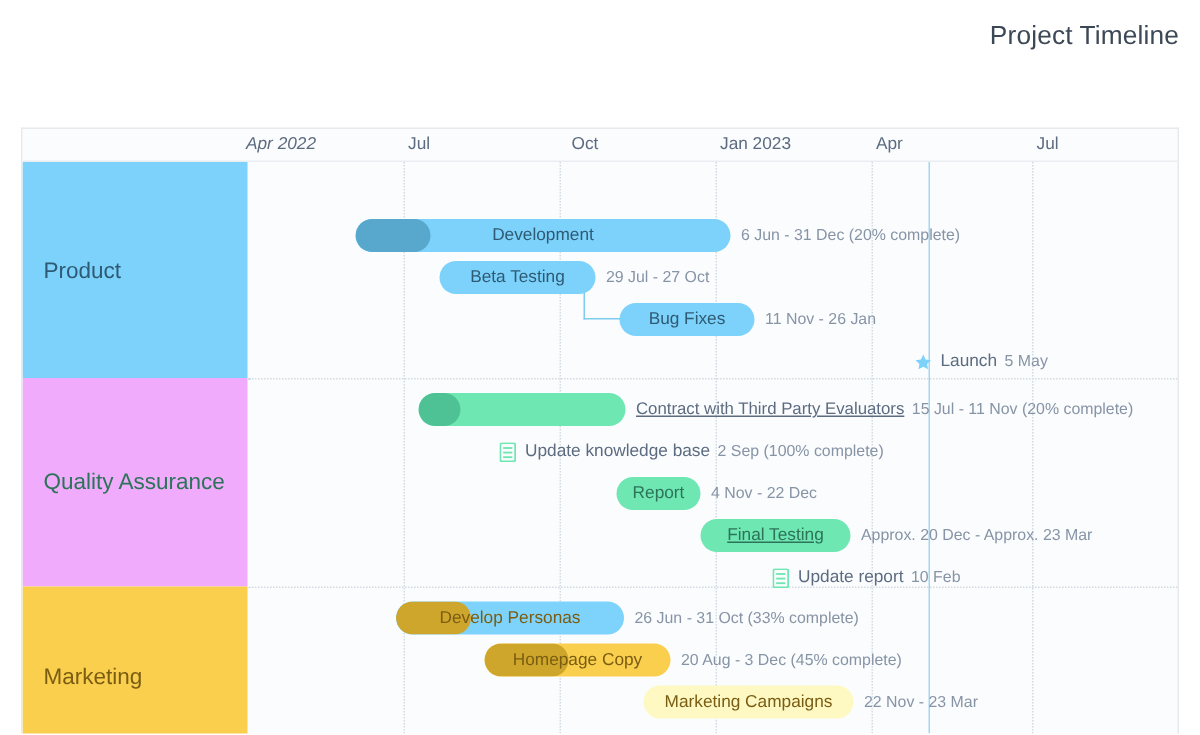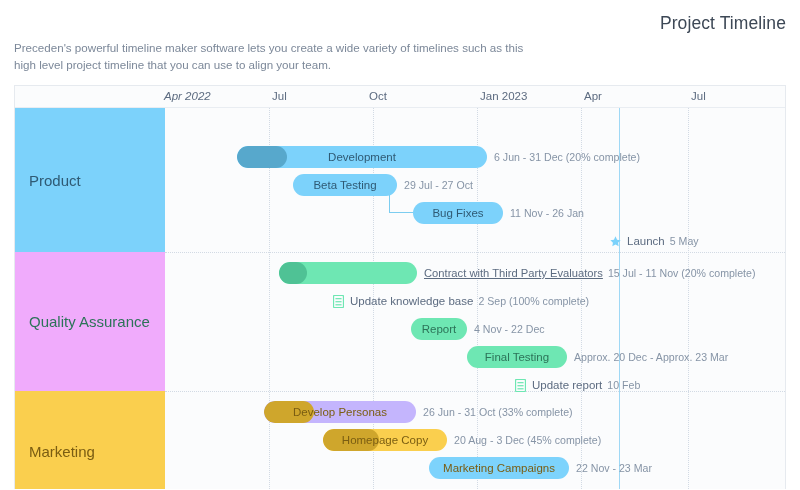--- a/index.html
+++ b/index.html
@@ -101,21 +101,20 @@
     border-bottom: 1.6px solid #7ccdf0;
   }
 </style>
 </head>
 <body>
 
 <div id="app">
 
   <div class="page-head">
     <div class="page-title">Project Timeline</div>
-    <div class="page-sub">Preceden's powerful timeline maker software lets you create a wide variety of timelines such as this high level project timeline that you can use to align your team.</div>
   </div>
 
   <div class="chart">
     <div id="gridlayer">
         <div class="gridline" style="left: 146px;"></div>
         <div class="gridline" style="left: 254px;"></div>
         <div class="gridline" style="left: 358px;"></div>
         <div class="gridline" style="left: 462px;"></div>
         <div class="gridline" style="left: 566px;"></div>
         <div class="gridline" style="left: 673px;"></div>
@@ -137,21 +136,21 @@
           <div class="swatch" style="background: rgb(250, 207, 78);">
             <span style="color: rgb(122, 93, 18);">Marketing</span>
           </div>
         </div>
         <div class="lane-sep" style="top: 305px;"></div>
       </div>
     <div class="axis-head">
       <div id="ticklayer">
           <div class="tick" style="left: 149px; font-style: italic;">Apr 2022</div>
           <div class="tick" style="left: 257px;">Jul</div>
-          <div class="tick" style="left: 354px;">Oct</div>
+          <div class="tick" style="left: 366px;">Oct</div>
           <div class="tick" style="left: 465px;">Jan 2023</div>
           <div class="tick" style="left: 569px;">Apr</div>
           <div class="tick" style="left: 676px;">Jul</div>
         </div>
     </div>
     <div id="eventlayer">
         <div class="bar" style="left: 222px; width: 250px; top: 60px; background: rgb(124, 210, 251);">
           <div class="prog" style="width: 20%; background: rgb(87, 168, 204);"></div>
           <div class="bartext" style="color: rgb(47, 90, 116);">Development</div>
         </div>
@@ -198,52 +197,52 @@
           <span class="mstext" style="color:#5c6b80">Update knowledge base</span>
           <span class="msdate" style="color:#8694a6">2 Sep (100% complete)</span>
         </div>
         <div class="bar" style="left: 396px; width: 56px; top: 232px; background: rgb(110, 231, 179);">
           <div class="bartext" style="color: rgb(44, 115, 88);">Report</div>
         </div>
         <div class="barlabel" style="left: 459px; top: 232px;">
           <span class="dt" style="color:#8694a6">4 Nov - 22 Dec</span>
         </div>
         <div class="bar" style="left: 452px; width: 100px; top: 260px; background: rgb(110, 231, 179);">
-          <div class="bartext" style="color: rgb(44, 115, 88);">Final Testing</div>
+          <div class="bartext" style="color: rgb(44, 115, 88); text-decoration: underline;">Final Testing</div>
         </div>
         <div class="barlabel" style="left: 559px; top: 260px;">
           <span class="dt" style="color:#8694a6">Approx. 20 Dec - Approx. 23 Mar</span>
         </div>
         <div class="ms" style="left: 499px; top: 288px;">
           <span class="msicon">
             <svg width="11" height="13" viewBox="0 0 14 17">
               <rect x="0.5" y="0.5" width="13" height="16" rx="1.5" fill="none" stroke="#6EE7B3" stroke-width="1.6"></rect>
               <rect x="3" y="4" width="8" height="1.6" fill="#6EE7B3"></rect>
               <rect x="3" y="8" width="8" height="1.6" fill="#6EE7B3"></rect>
               <rect x="3" y="12" width="8" height="1.6" fill="#6EE7B3"></rect>
             </svg>
           </span>
           <span class="mstext" style="color:#5c6b80">Update report</span>
           <span class="msdate" style="color:#8694a6">10 Feb</span>
         </div>
-        <div class="bar" style="left: 249px; width: 152px; top: 315px; background: #c4b5fd;">
+        <div class="bar" style="left: 249px; width: 152px; top: 315px; background: #7dd3fc;">
           <div class="prog" style="width: 33%; background: rgb(207, 166, 44);"></div>
           <div class="bartext" style="color: rgb(122, 93, 18);">Develop Personas</div>
         </div>
         <div class="barlabel" style="left: 408px; top: 315px;">
           <span class="dt" style="color:#8694a6">26 Jun - 31 Oct (33% complete)</span>
         </div>
         <div class="bar" style="left: 308px; width: 124px; top: 343px; background: rgb(250, 207, 78);">
           <div class="prog" style="width: 45%; background: rgb(207, 166, 44);"></div>
           <div class="bartext" style="color: rgb(122, 93, 18);">Homepage Copy</div>
         </div>
         <div class="barlabel" style="left: 439px; top: 343px;">
           <span class="dt" style="color:#8694a6">20 Aug - 3 Dec (45% complete)</span>
         </div>
-        <div class="bar" style="left: 414px; width: 140px; top: 371px; background: #7dd3fc;">
+        <div class="bar" style="left: 414px; width: 140px; top: 371px; background: #fef9c3;">
           <div class="bartext" style="color: rgb(122, 93, 18);">Marketing Campaigns</div>
         </div>
         <div class="barlabel" style="left: 561px; top: 371px;">
           <span class="dt" style="color:#8694a6">22 Nov - 23 Mar</span>
         </div>
         <div class="ms" style="left: 480px; top: 399px;"></div>
         <div class="elbow" style="left: 374px; top: 99px; width: 26px; height: 28px;"></div>
       </div>
   </div>
 

